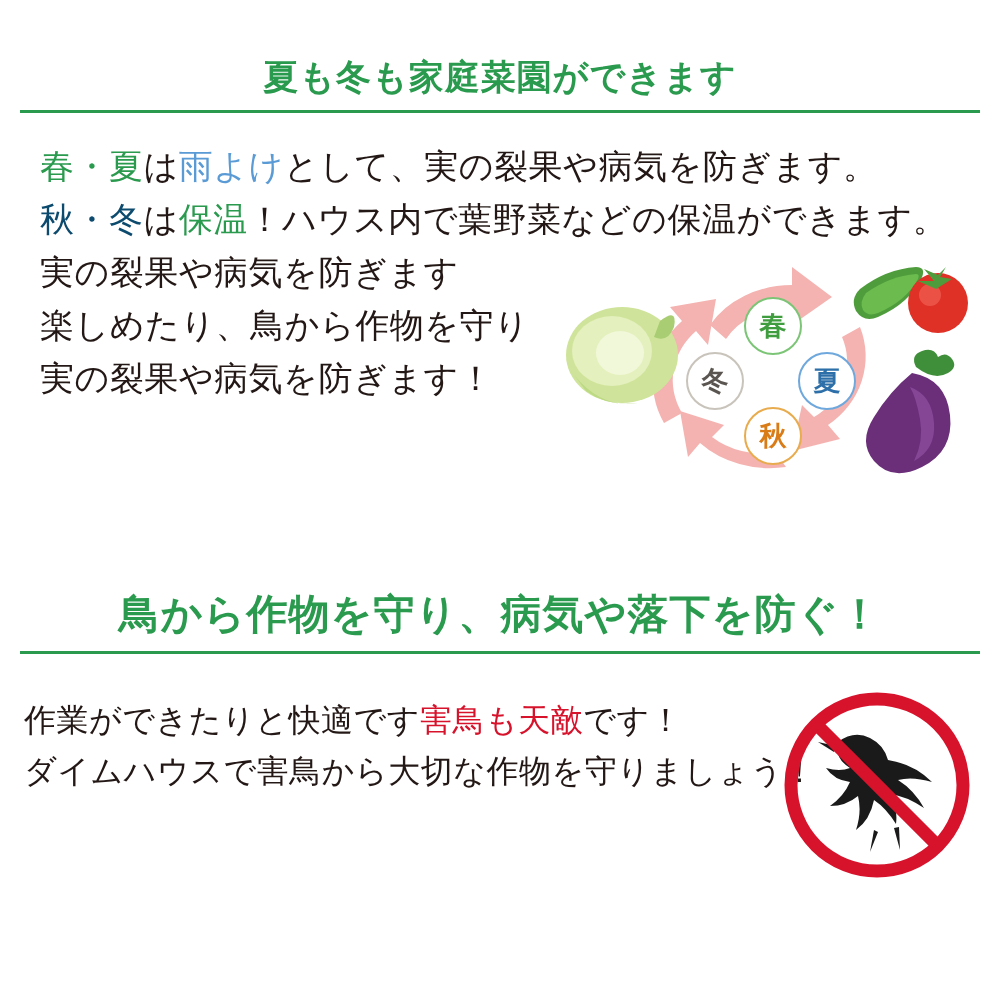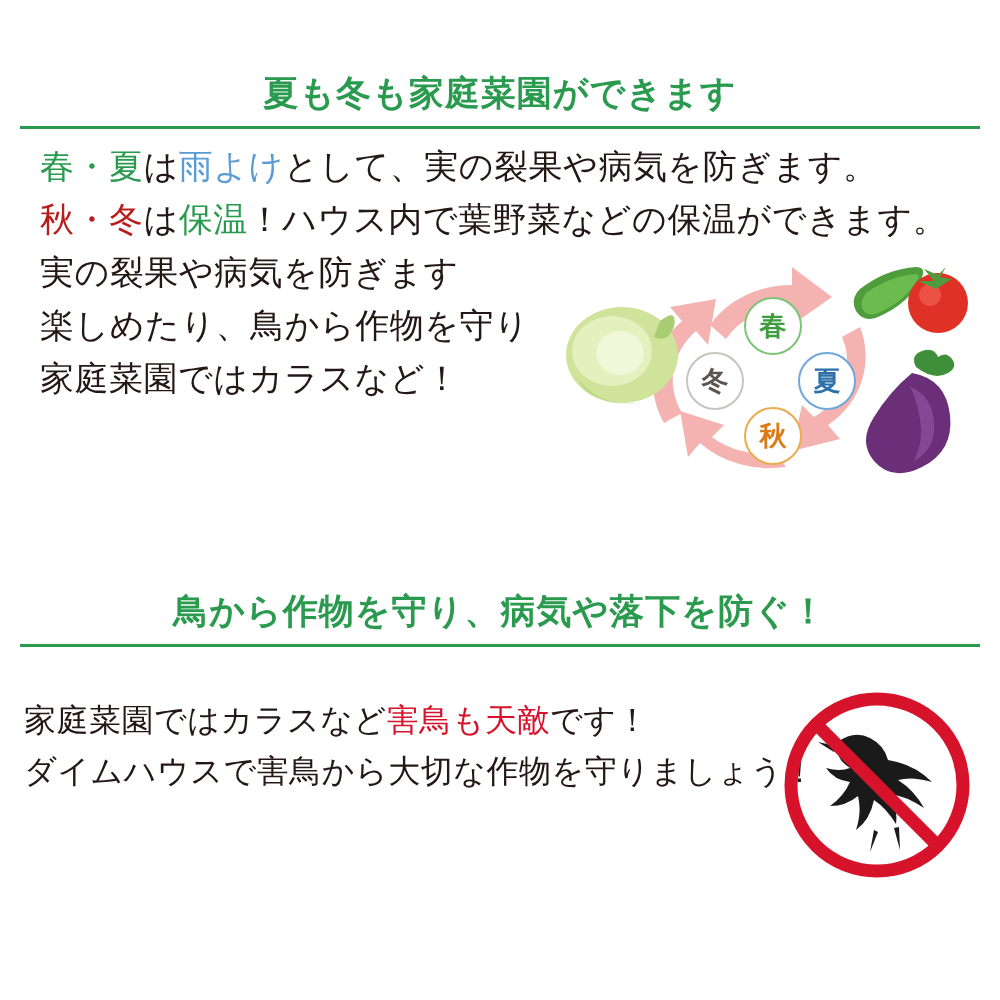--- a/index.html
+++ b/index.html
@@ -42,21 +42,21 @@
     line-height: 1.2;
     white-space: nowrap;
   }
   .heading-rule {
     height: 3px;
     background: #2a9a4e;
     margin: 12px auto 0 auto;
   }
 
   .s1-heading {
-    padding-top: 72px;
+    padding-top: 56px;
     text-align: center;
   }
   .s1-heading .heading-rule {
     width: 960px;
   }
 
   .s1-body {
     position: absolute;
     left: 40px;
     top: 140px;
@@ -64,21 +64,21 @@
     font-size: 34px;
     line-height: 1.56;
     letter-spacing: 0.5px;
     color: #231815;
   }
   .s1-body .ln {
     white-space: nowrap;
   }
   .c-green { color: #2a9a4e; }
   .c-blue  { color: #5b9bd5; }
-  .c-orange{ color: #b91c1c; }
+  .c-orange{ color: #0c4a6e; }
 
   
   .wheel {
     position: absolute;
     left: 560px;
     top: 255px;
     width: 420px;
     height: 250px;
   }
   .wheel svg { display: block; }
@@ -104,21 +104,21 @@
   
   .section2 {
     position: absolute;
     left: 0;
     top: 590px;
     width: 1000px;
   }
   .s2-heading {
     padding-top: 0;
   }
-  .s2-heading .heading-text { font-size: 35px; }
+  .s2-heading .heading-text { font-size: 41px; }
   .s2-heading .heading-rule { width: 960px; }
 
   .s2-body {
     position: absolute;
     left: 24px;
     top: 105px;
     width: 960px;
     font-size: 32px;
     line-height: 1.58;
     letter-spacing: 0.5px;
@@ -150,21 +150,21 @@
 
     <div class="s1-body">
       <div class="ln">
         <span class="c-green">春・夏</span><span>は</span><span class="c-blue">雨よけ</span><span>として、実の裂果や病気を防ぎます。</span>
       </div>
       <div class="ln">
         <span class="c-orange">秋・冬</span><span>は</span><span class="c-green">保温</span><span>！ハウス内で葉野菜などの保温ができます。</span>
       </div>
       <div class="ln">実の裂果や病気を防ぎます</div>
       <div class="ln">楽しめたり、鳥から作物を守り</div>
-      <div class="ln">家庭菜園ではカラスなど！</div>
+      <div class="ln">実の裂果や病気を防ぎます！</div>
     </div>
 
     <div class="wheel">
       <svg width="420" height="250" viewBox="0 0 420 250">
 
         <g fill="#f4b3b0">
 
           <path d="M150,70 A95,80 0 0 1 232,30 L232,12 L272,42 L232,70 L232,52 A75,62 0 0 0 166,84 Z"></path>
 
           <path d="M300,72 A92,85 0 0 1 268,170 L280,184 L232,196 L242,150 L254,162 A72,66 0 0 0 282,82 Z"></path>
@@ -208,21 +208,21 @@
 
   <div class="section2">
 
     <div class="heading-block s2-heading">
       <div class="heading-text">鳥から作物を守り、病気や落下を防ぐ！</div>
       <div class="heading-rule"></div>
     </div>
 
     <div class="s2-body">
       <div class="ln">
-        <span>家庭菜園ではカラスなど</span><span class="c-red">害鳥も天敵</span><span>です！</span>
+        <span>作業ができたりと快適です</span><span class="c-red">害鳥も天敵</span><span>です！</span>
       </div>
       <div class="ln">ダイムハウスで害鳥から大切な作物を守りましょう！</div>
     </div>
   </div>
 
   <div class="nobird">
     <svg width="190" height="190" viewBox="0 0 190 190">
       <circle cx="95" cy="95" r="86" fill="none" stroke="#d7132c" stroke-width="13"></circle>
 
       <g fill="#1a1a1a">

